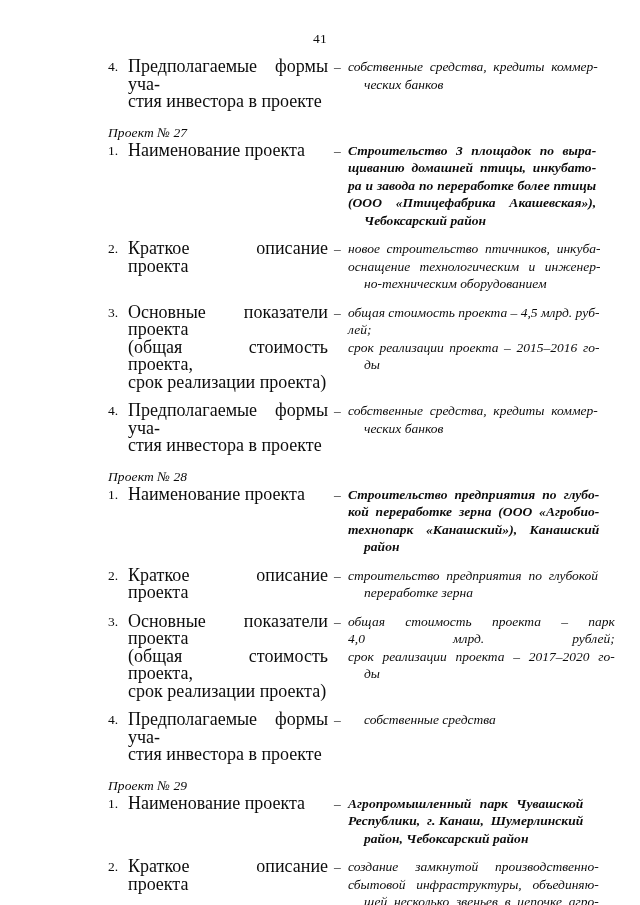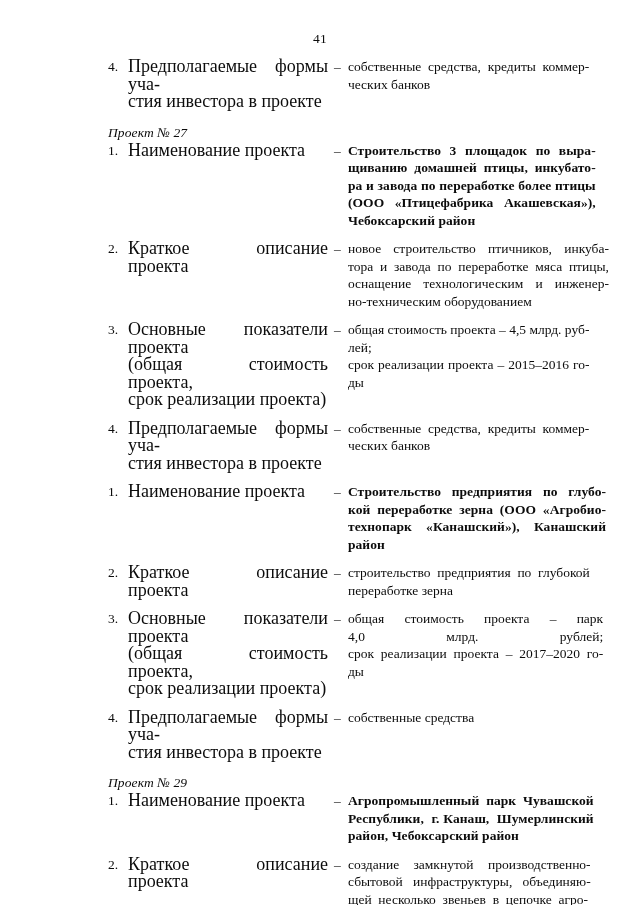--- a/index.html
+++ b/index.html
@@ -88,23 +88,25 @@
   .item-value {
     flex: 1 1 auto;
     font-size: 13.5px;
     line-height: 17.5px;
   }
   .item-value .ln {
     display: block;
     text-align: justify;
     text-align-last: justify;
     white-space: pre;
+    font-style: italic;
   }
   .item-value .ln.last {
     text-align-last: left;
+    margin-left: 16px;
   }
   .item-value.bold {
     font-weight: bold;
     letter-spacing: 0.05px;
   }
 </style>
 </head>
 <body>
 
 <div class="page">
@@ -140,21 +142,20 @@
         </div>
       </div>
       <div class="item">
         <div class="item-num">2.</div>
         <div class="item-label">
           <span class="ln last">Краткое описание проекта</span>
         </div>
         <div class="item-dash">–</div>
         <div class="item-value">
           <span class="ln">новое  строительство  птичников,  инкуба-</span>
-          <span class="ln">тора  и  завода  по  переработке  мяса  птицы,</span>
           <span class="ln">оснащение  технологическим  и  инженер-</span>
           <span class="ln last">но-техническим оборудованием</span>
         </div>
       </div>
       <div class="item">
         <div class="item-num">3.</div>
         <div class="item-label">
           <span class="ln">Основные показатели проекта</span>
           <span class="ln">(общая    стоимость    проекта,</span>
           <span class="ln last">срок реализации проекта)</span>
@@ -172,20 +173,21 @@
         <div class="item-label">
           <span class="ln">Предполагаемые  формы  уча-</span>
           <span class="ln last">стия инвестора в проекте</span>
         </div>
         <div class="item-dash">–</div>
         <div class="item-value">
           <span class="ln">собственные  средства,  кредиты  коммер-</span>
           <span class="ln last">ческих банков</span>
         </div>
       </div>
+      <div class="project-heading">Проект № 28</div>
       <div class="item">
         <div class="item-num">1.</div>
         <div class="item-label">
           <span class="ln last">Наименование проекта</span>
         </div>
         <div class="item-dash">–</div>
         <div class="item-value bold">
           <span class="ln">Строительство  предприятия  по  глубо-</span>
           <span class="ln">кой  переработке  зерна  (ООО  «Агробио-</span>
           <span class="ln">технопарк  «Канашский»),  Канашский</span>

